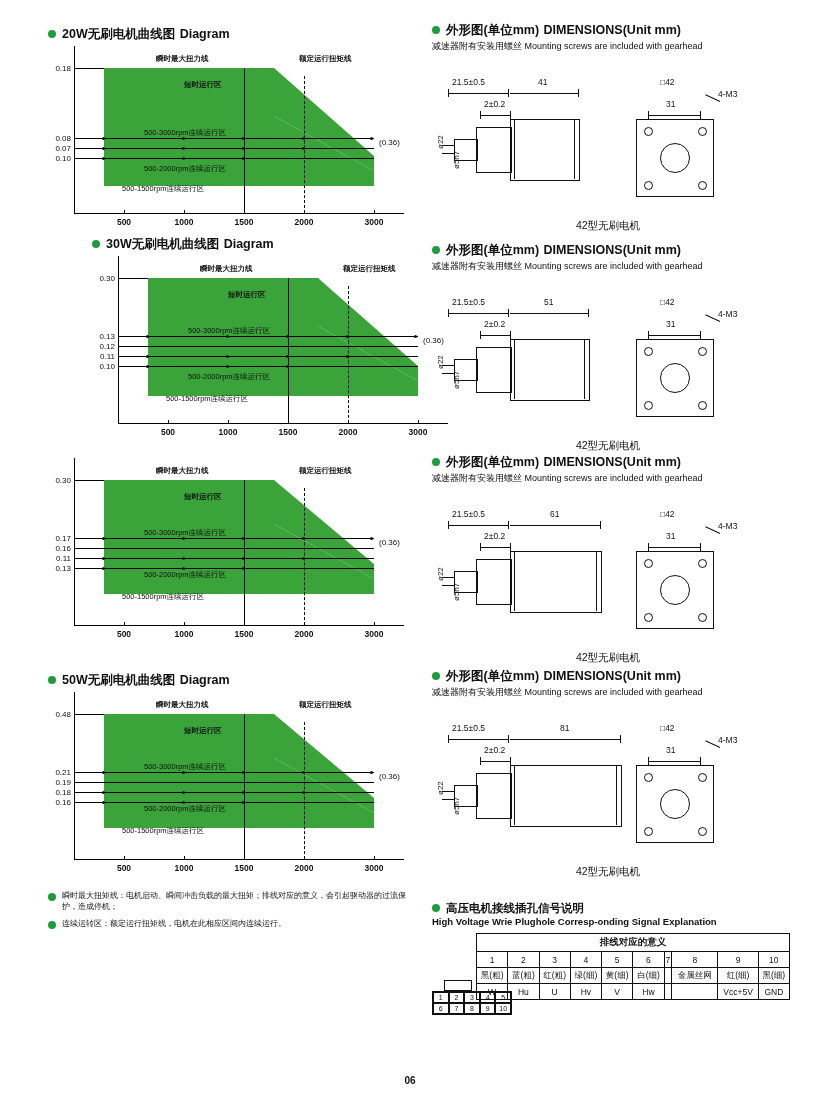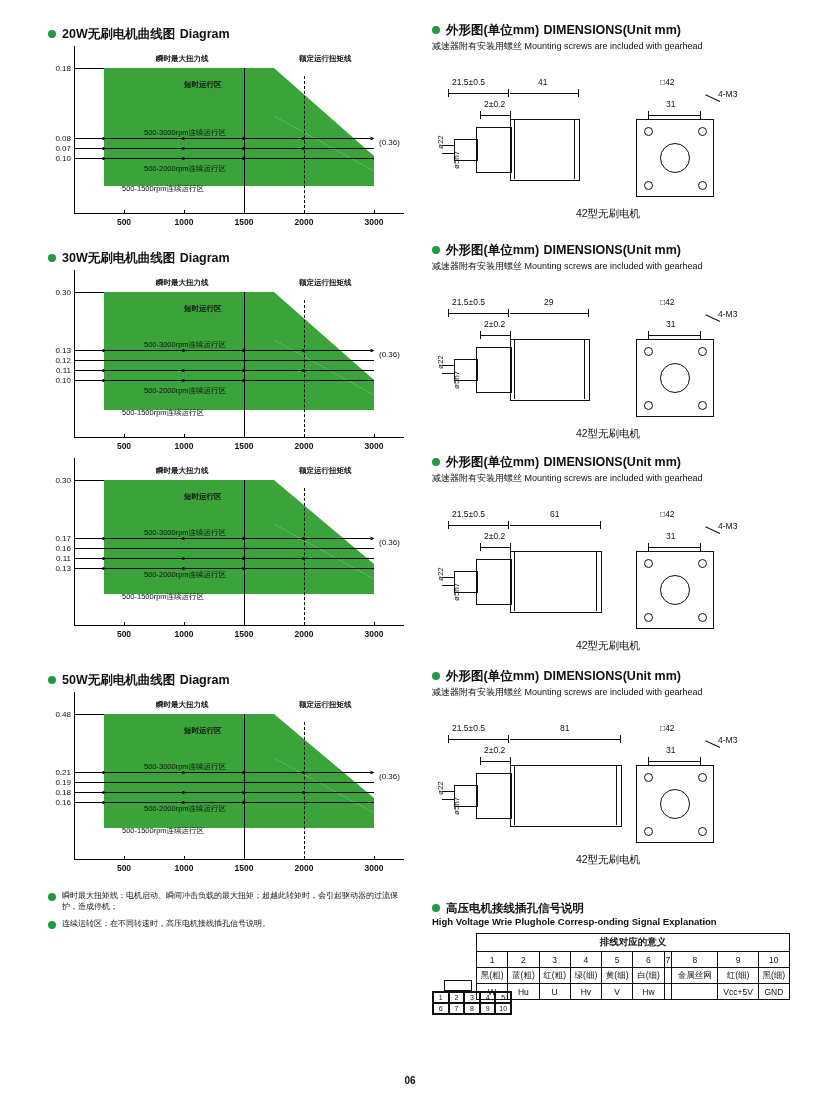--- a/index.html
+++ b/index.html
@@ -36,21 +36,21 @@
   .note-cn{position:absolute;font-size:7.5px;color:#111;white-space:nowrap;}
   .arrow-lbl{position:absolute;font-size:7.5px;font-weight:bold;color:#111;white-space:nowrap;}
   .dot{position:absolute;width:3px;height:3px;border-radius:50%;background:#111;}
   .value036{position:absolute;font-size:8px;}
 
   
   .dim-block{position:absolute;left:432px;width:360px;}
   .dim-head{margin-bottom:2px;}
   .dim-sub{font-size:9px;margin-bottom:4px;}
   .dim-draw{position:relative;width:352px;height:150px;}
-  .dim-cap{font-size:10.5px;text-align:center;width:352px;margin-top:0;}
+  .dim-cap{font-size:10.5px;text-align:center;width:352px;margin-top:12px;}
 
   .ln{position:absolute;background:#111;}
   .h{height:1px;}
   .v{width:1px;}
   .dimtxt{position:absolute;font-size:8.5px;white-space:nowrap;}
   .dimtxt.sm{font-size:8px;}
   .rectbox{position:absolute;border:1px solid #111;}
   .circ{position:absolute;border:1px solid #111;border-radius:50%;}
 
   
@@ -136,21 +136,21 @@
       <div class="arrow-lbl" style="left:82px;top:8px;">瞬时最大扭力线</div>
       <div class="arrow-lbl" style="left:225px;top:8px;">额定运行扭矩线</div>
       <div class="arrow-lbl" style="left:110px;top:34px;">短时运行区</div>
       <div class="note-cn" style="left:70px;top:82px;">500-3000rpm连续运行区</div>
       <div class="note-cn" style="left:70px;top:118px;">500-2000rpm连续运行区</div>
       <div class="note-cn" style="left:48px;top:138px;">500-1500rpm连续运行区</div>
       <div class="value036" style="left:305px;top:92px;">(0.36)</div>
     </div>
   </div>
 
-  <div class="chart-block" style="top:248px;">
+  <div class="chart-block" style="top:234px;margin-left:44px;">
     <div class="chart-head">
       <span class="bullet"></span><span class="sec-title">30W无刷电机曲线图</span> <span class="sec-title en">Diagram</span>
     </div>
     <div class="chart-area">
       <div class="axis-left"></div>
       <div class="axis-bottom"></div>
 
       <div class="greenband" style="left:30px;top:22px;">
         <svg width="270" height="130" style="position:absolute;left:0;top:0;overflow:visible;">
           <polygon points="0,0 170,0 270,88 270,103 170,48 0,48" fill="#3aa43a"></polygon>
@@ -379,21 +379,21 @@
 
   <div class="dim-block" style="top:240px;">
     <div class="dim-head">
       <span class="bullet"></span><span class="sec-title">外形图(单位mm)</span> <span class="sec-title en">DIMENSIONS(Unit mm)</span>
     </div>
     <div class="dim-sub">
       <span>减速器附有安装用螺丝</span> <span>Mounting screws are included with gearhead</span>
     </div>
     <div class="dim-draw">
       <div class="dimtxt" style="left:20px;top:20px;">21.5±0.5</div>
-      <div class="dimtxt" style="left:112px;top:20px;">29</div>
+      <div class="dimtxt" style="left:112px;top:20px;">51</div>
       <div class="ln h" style="left:16px;top:36px;width:60px;"></div>
       <div class="ln v" style="left:16px;top:32px;height:8px;"></div>
       <div class="ln v" style="left:76px;top:32px;height:8px;"></div>
       <div class="ln h" style="left:78px;top:36px;width:78px;"></div>
       <div class="ln v" style="left:156px;top:32px;height:8px;"></div>
       <div class="dimtxt" style="left:52px;top:42px;">2±0.2</div>
       <div class="ln h" style="left:48px;top:58px;width:30px;"></div>
       <div class="ln v" style="left:48px;top:54px;height:8px;"></div>
       <div class="ln v" style="left:78px;top:54px;height:8px;"></div>
 
@@ -514,25 +514,25 @@
       <div class="circ" style="left:266px;top:124px;width:7px;height:7px;"></div>
       <div class="dimtxt" style="left:286px;top:32px;">4-M3</div>
       <div class="ln h" style="left:272px;top:44px;width:16px;transform:rotate(25deg);transform-origin:right center;"></div>
     </div>
     <div class="dim-cap">42型无刷电机</div>
   </div>
 
   <div class="notes">
     <div class="note-row">
       <span class="bullet"></span>
-      <span class="note-txt">瞬时最大扭矩线：电机启动、瞬间冲击负载的最大扭矩；超越此转矩时，会引起驱动器的过流保护，造成停机；</span>
+      <span class="note-txt">瞬时最大扭矩线：电机启动、瞬间冲击负载的最大扭矩；排线对应的意义，会引起驱动器的过流保护，造成停机；</span>
     </div>
     <div class="note-row">
       <span class="bullet"></span>
-      <span class="note-txt">连续运转区：在不同转速时，高压电机接线插孔信号说明。</span>
+      <span class="note-txt">连续运转区：额定运行扭矩线，电机在此相应区间内连续运行。</span>
     </div>
   </div>
 
   <div class="sig">
     <div>
       <span class="bullet"></span><span class="sig-title">高压电机接线插孔信号说明</span>
     </div>
     <div class="sig-title-en">High Voltage Wrie Plughole Corresp-onding Signal Explanation</div>
 
     <table class="sigtab">

